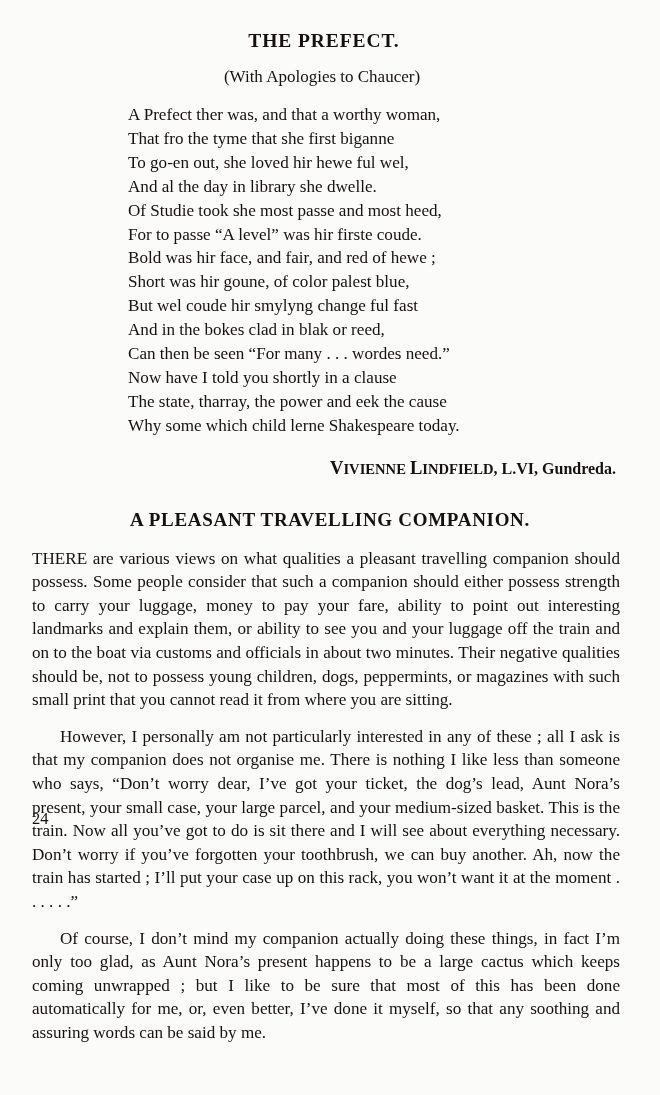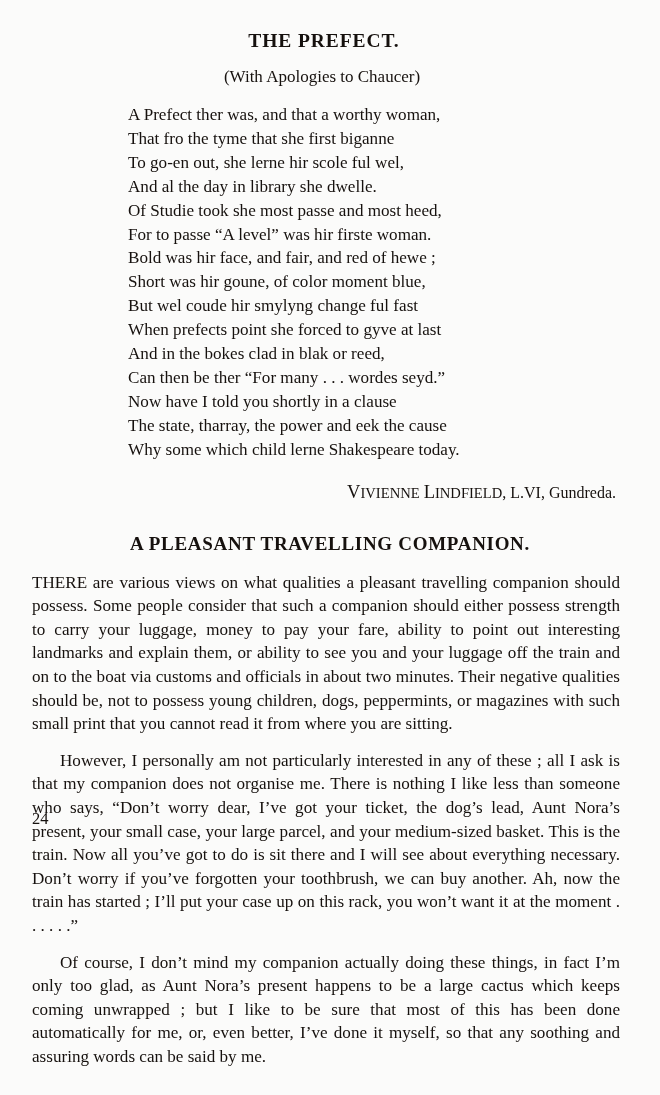--- a/index.html
+++ b/index.html
@@ -48,20 +48,21 @@
   }
   .poem-lines li {
     font-size: 17.1px;
     line-height: 23.9px;
     white-space: pre;
   }
   .byline {
     text-align: right;
     font-size: 16px;
     margin: 20px 44px 0 0;
+    font-weight: bold;
   }
   .byline .sc {
     font-size: 18.5px;
   }
   .byline .sc-small {
     font-size: 14.6px;
   }
 
   
   .article-title {
@@ -100,30 +101,29 @@
 
 <div class="page">
 
   <section class="poem-section">
     <h1 class="poem-title">THE PREFECT.</h1>
     <div class="poem-subtitle">(With Apologies to Chaucer)</div>
 
     <ul class="poem-lines">
       <li>A Prefect ther was, and that a worthy woman,</li>
       <li>That fro the tyme that she first biganne</li>
-      <li>To go-en out, she lerne hir scole ful wel,</li>
+      <li>To go-en out, she loved hir hewe ful wel,</li>
       <li>And al the day in library she dwelle.</li>
       <li>Of Studie took she most passe and most heed,</li>
-      <li>For to passe “A level” was hir firste woman.</li>
+      <li>For to passe “A level” was hir firste coude.</li>
       <li>Bold was hir face, and fair, and red of hewe ;</li>
-      <li>Short was hir goune, of color moment blue,</li>
+      <li>Short was hir goune, of color palest blue,</li>
       <li>But wel coude hir smylyng change ful fast</li>
-      <li>When prefects point she forced to gyve at last</li>
       <li>And in the bokes clad in blak or reed,</li>
-      <li>Can then be ther “For many . . . wordes seyd.”</li>
+      <li>Can then be seen “For many . . . wordes need.”</li>
       <li>Now have I told you shortly in a clause</li>
       <li>The state, tharray, the power and eek the cause</li>
       <li>Why some which child lerne Shakespeare today.</li>
     </ul>
 
     <div class="byline"><span class="sc">V</span><span class="sc-small">IVIENNE</span>&nbsp;<span class="sc">L</span><span class="sc-small">INDFIELD</span><span>, L.VI, Gundreda.</span></div>
   </section>
 
   <section>
     <h2 class="article-title">A PLEASANT TRAVELLING COMPANION.</h2>

